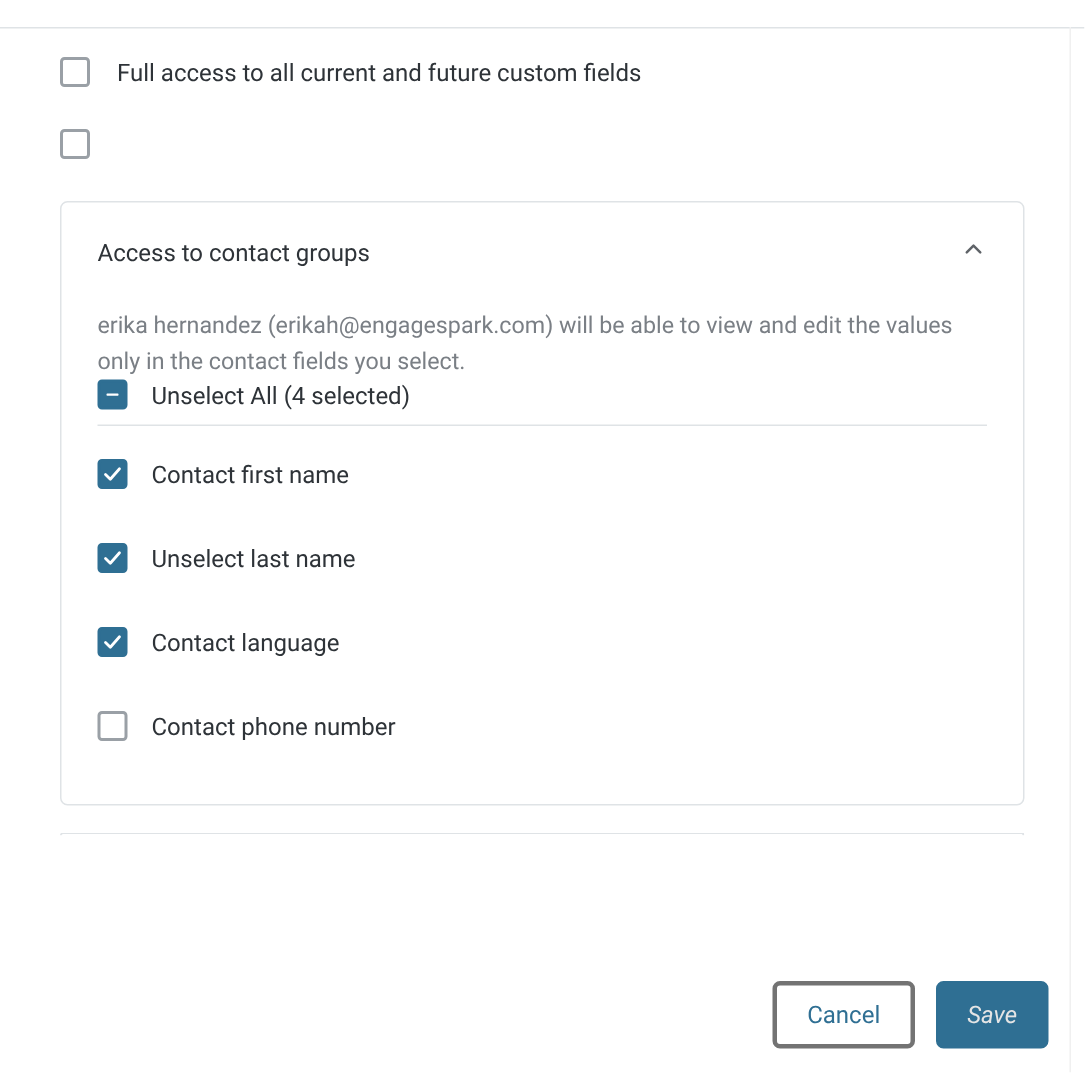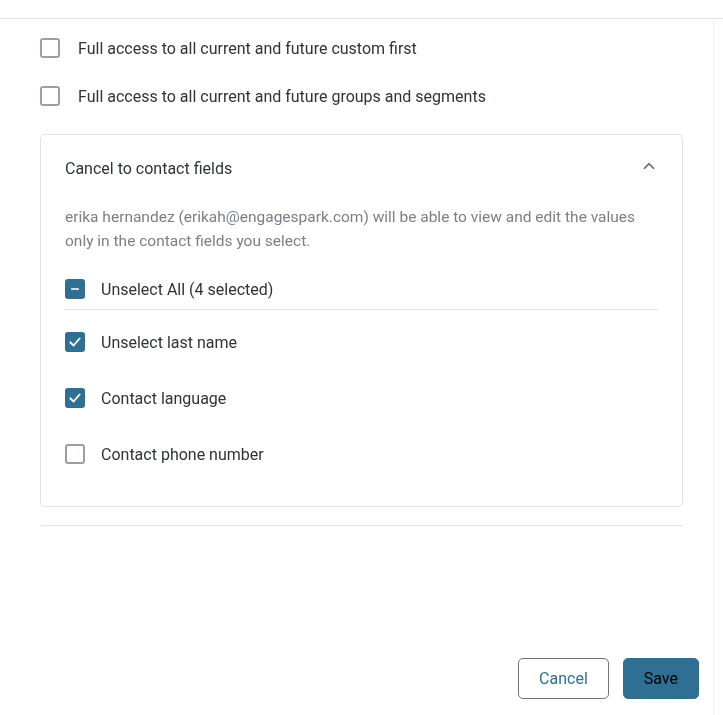--- a/index.html
+++ b/index.html
@@ -75,21 +75,20 @@
     color:var(--text);
   }
   .chevron{color:#5f6368;}
   .panel-body{
     padding:4px 24px 24px 24px;
   }
   .description{
     color:var(--muted);
     font-size:15.5px;
     line-height:1.55;
-    margin-bottom:26px;
   }
   .field-row{
     display:flex;
     align-items:center;
     gap:16px;
     padding:18px 0;
   }
   .divider{
     height:1px;
     background:var(--border);
@@ -109,26 +108,27 @@
   .btn{
     font-size:16px;
     padding:10px 20px;
     border-radius:5px;
     cursor:pointer;
     font-family:inherit;
   }
   .btn-secondary{
     background:#fff;
     color:var(--blue);
-    border:1px solid #737373;
+    border:3px solid #737373;
   }
   .btn-primary{
     background:var(--blue);
-    color:#000000;
+    color:#e5e5e5;
     border:1px solid var(--blue);
+    font-style:italic;
   }
   .scroll-edge{
     position:absolute;
     top:18px;bottom:0;right:9px;
     width:1px;
     background:#f0f0f0;
   }
   .next-panel{
     height:2px;
     border:1px solid var(--border);
@@ -140,31 +140,30 @@
 </head>
 <body>
 
 <div class="topline"></div>
 <div class="scroll-edge"></div>
 
 <div class="content">
 
   <div class="row">
     <span class="checkbox"></span>
-    <span class="label">Full access to all current and future custom first</span>
+    <span class="label">Full access to all current and future custom fields</span>
   </div>
 
   <div class="row">
     <span class="checkbox"></span>
-    <span class="label">Full access to all current and future groups and segments</span>
   </div>
 
   <div class="panel">
     <div class="panel-header">
-      <span class="panel-title">Cancel to contact fields</span>
+      <span class="panel-title">Access to contact groups</span>
       <span class="chevron">
         <svg width="18" height="18" viewBox="0 0 24 24" fill="none" stroke="currentColor" stroke-width="2.2" stroke-linecap="round" stroke-linejoin="round">
             <polyline points="6 15 12 9 18 15"></polyline>
           </svg>
       </span>
     </div>
     <div class="panel-body">
       <div class="description">erika hernandez (erikah@engagespark.com) will be able to view and edit the values only in the contact fields you select.</div>
 
       <div class="unselect-row">
@@ -178,20 +177,28 @@
 
       <div class="divider"></div>
 
       <div id="fields">
           <div class="field-row">
             <span class="checkbox checked">
               <svg width="14" height="14" viewBox="0 0 24 24" fill="none" stroke="#fff" stroke-width="3.2" stroke-linecap="round" stroke-linejoin="round">
                 <polyline points="4 12.5 9.5 18 20 6"></polyline>
               </svg>
             </span>
+            <span class="label">Contact first name</span>
+          </div>
+          <div class="field-row">
+            <span class="checkbox checked">
+              <svg width="14" height="14" viewBox="0 0 24 24" fill="none" stroke="#fff" stroke-width="3.2" stroke-linecap="round" stroke-linejoin="round">
+                <polyline points="4 12.5 9.5 18 20 6"></polyline>
+              </svg>
+            </span>
             <span class="label">Unselect last name</span>
           </div>
           <div class="field-row">
             <span class="checkbox checked">
               <svg width="14" height="14" viewBox="0 0 24 24" fill="none" stroke="#fff" stroke-width="3.2" stroke-linecap="round" stroke-linejoin="round">
                 <polyline points="4 12.5 9.5 18 20 6"></polyline>
               </svg>
             </span>
             <span class="label">Contact language</span>
           </div>

